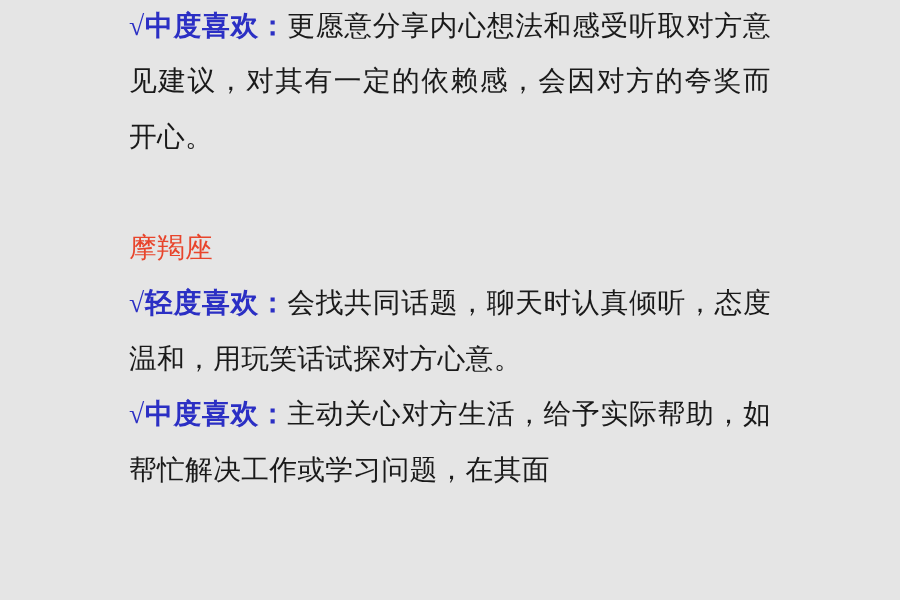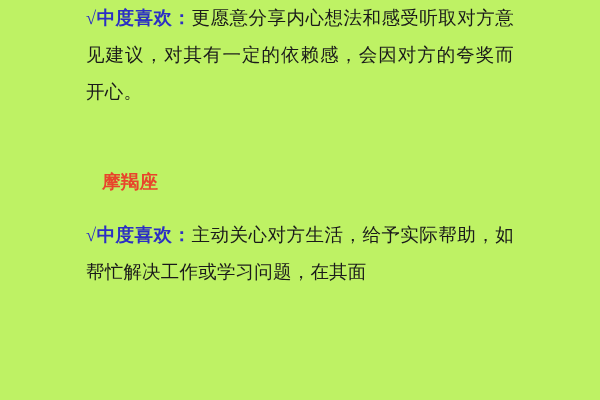--- a/index.html
+++ b/index.html
@@ -12,21 +12,21 @@
     background: #ffffff;
     font-family: "Liberation Serif", "DejaVu Serif", serif;
     overflow: hidden;
   }
   .page {
     position: relative;
     width: 600px;
     height: 400px;
     box-sizing: border-box;
     padding: 0 86px 0 86px;
-    background: #bef264;
+    background: #e5e5e5;
   }
   .para {
     margin: 0;
     padding: 0;
     font-size: 18.5px;
     line-height: 37px;
     color: #1a1a1a;
     text-align: justify;
     text-justify: inter-ideograph;
     letter-spacing: 0.2px;
@@ -37,25 +37,25 @@
   .lead {
     color: #2b2fc4;
     font-weight: bold;
   }
   .check {
     color: #2b2fc4;
     font-weight: normal;
     font-family: "Liberation Serif", "DejaVu Serif", serif;
   }
   .heading {
-    margin: 16px;
+    margin: 0;
     font-size: 18.5px;
     line-height: 37px;
     color: #e8452c;
-    font-weight: bold;
+    font-weight: normal;
     letter-spacing: 0.2px;
   }
   .spacer-block {
     height: 37px;
   }
   .body-text {
     color: #1a1a1a;
     font-weight: normal;
   }
 </style>
@@ -66,18 +66,21 @@
 
   <p class="para">
     <span class="check">√</span><span class="lead">中度喜欢</span><span class="lead">：</span><span class="body-text">更愿意分享内心想法和感受听取对方意见建议，对其有一定的依赖感，会因对方的夸奖而开心。</span>
   </p>
 
 
   <div class="spacer-block"></div>
 
   <h2 class="heading">摩羯座</h2>
 
+  <p class="para">
+    <span class="check">√</span><span class="lead">轻度喜欢</span><span class="lead">：</span><span class="body-text">会找共同话题，聊天时认真倾听，态度温和，用玩笑话试探对方心意。</span>
+  </p>
 
   <p class="para">
     <span class="check">√</span><span class="lead">中度喜欢</span><span class="lead">：</span><span class="body-text">主动关心对方生活，给予实际帮助，如帮忙解决工作或学习问题，在其面</span>
   </p>
 
 </div>
 
 </body></html>

